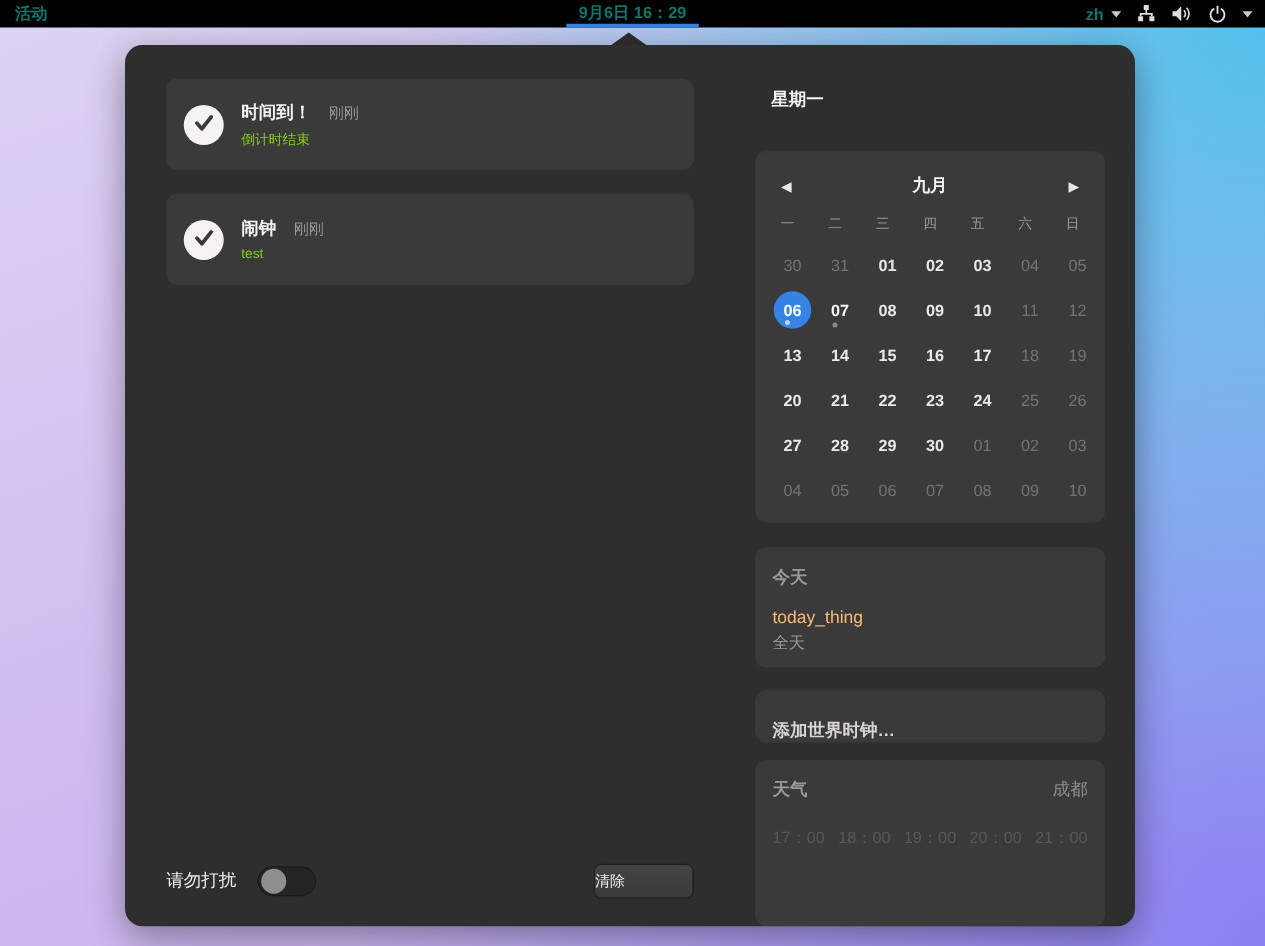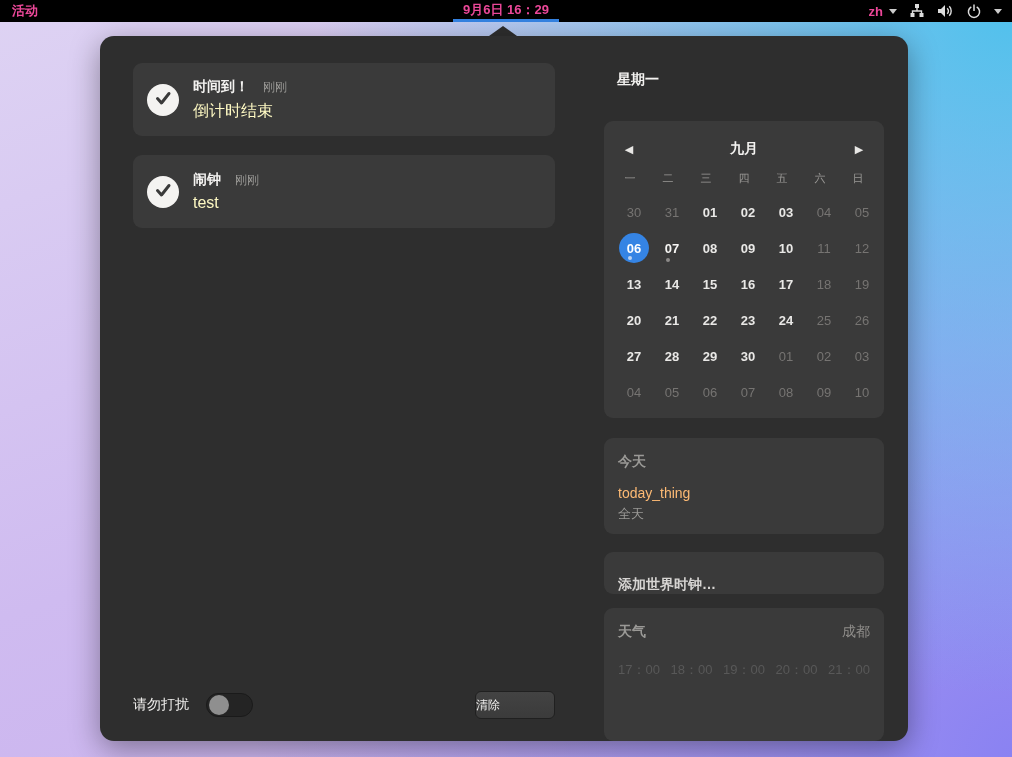--- a/index.html
+++ b/index.html
@@ -9,21 +9,21 @@
     position:relative;
     background:
       radial-gradient(circle at 100% 0%, #4fc1ec 0%, rgba(79,193,236,0) 55%),
       radial-gradient(circle at 100% 100%, #8a82f2 0%, rgba(138,130,242,0) 60%),
       linear-gradient(160deg, #ded3f3 0%, #cfbbf0 55%, #c8b0ee 100%);
   }
   
   .topbar {
     position:absolute; top:0; left:0; width:1012px; height:22px;
     background:#000; display:flex; align-items:center;
-    color:#ec4899; font-size:13px; font-weight:700;
+    color:#0f766e; font-size:13px; font-weight:700;
   }
   .tb-left { position:absolute; left:0; height:22px; display:flex; align-items:center; padding:0 12px; }
   .tb-clock {
     position:absolute; left:50%; transform:translateX(-50%);
     height:22px; display:flex; align-items:center; padding:0 10px;
     border-bottom:3px solid #3584e4;
   }
   .tb-right { position:absolute; right:0; height:22px; display:flex; align-items:center; gap:12px; padding:0 10px; }
   .tb-group { display:flex; align-items:center; gap:6px; height:22px; }
   .tb-icons { display:flex; align-items:center; gap:12px; height:22px; }
@@ -46,21 +46,21 @@
   .notification-card {
     height:73px; background:#3a3a3a; border-radius:9px; margin-bottom:19px;
     display:flex; align-items:center; gap:14px; padding:0 14px;
   }
   .notif-icon { width:32px; height:32px; border-radius:50%; background:#f4f3f1; flex:0 0 32px;
     display:flex; align-items:center; justify-content:center; }
   .notif-text { display:flex; flex-direction:column; }
   .notif-title-row { display:flex; align-items:baseline; gap:14px; margin-bottom:5px; }
   .notif-title { font-size:14px; font-weight:700; color:#f4f3f1; }
   .notif-time { font-size:12px; color:#9a9996; }
-  .notif-body { font-size:16px; color:#fef9c3; }
+  .notif-body { font-size:11px; color:#84cc16; }
   .left-footer { margin-top:auto; display:flex; align-items:center; }
   .dnd-label { font-size:14px; color:#f0efed; }
   .toggle {
     width:47px; height:24px; border-radius:12px; background:#242424;
     border:1px solid #1a1a1a; margin-left:17px; position:relative;
   }
   .toggle .knob { position:absolute; left:2px; top:1px; width:20px; height:20px; border-radius:50%; background:#8f8f8f; }
   .clear-button {
     margin-left:auto; width:80px; height:28px; border-radius:6px;
     background:linear-gradient(#434343,#3b3b3b); border:1px solid #202020;

